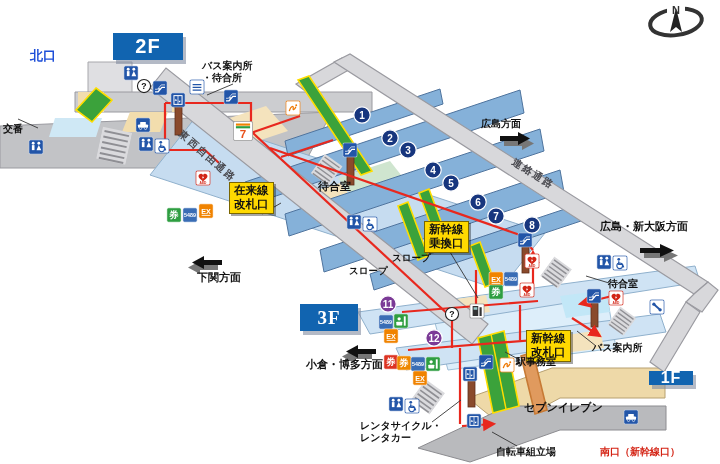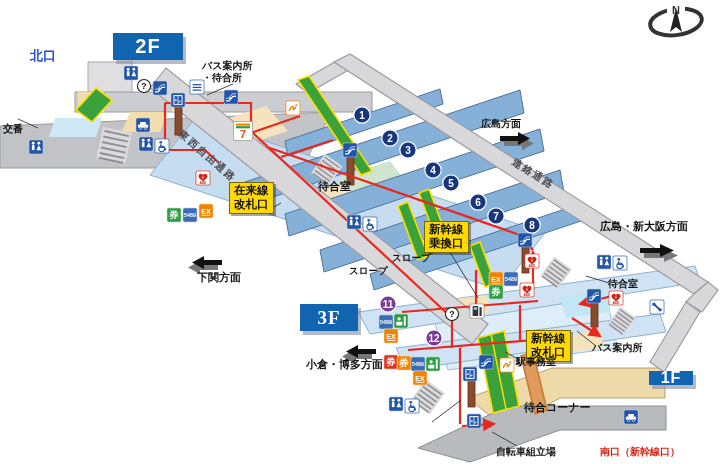--- a/index.html
+++ b/index.html
@@ -407,17 +407,21 @@
 <div class="lbl" style="left:197px;top:271px;">下関方面</div>
 <div class="lbl" style="left:306px;top:358px;">小倉・博多方面</div>
 <div class="lbl rot" style="left:184px;top:128px;transform:rotate(41deg);">東西自由通路</div>
 <div class="lbl rot" style="left:516px;top:156px;transform:rotate(32deg);">連絡通路</div>
 <div class="lbl" style="left:318px;top:180px;">待合室</div>
 <div class="lbl sm" style="left:608px;top:278px;">待合室</div>
 <div class="lbl sm" style="left:592px;top:342px;">バス案内所</div>
 <div class="lbl sm" style="left:516px;top:356px;">駅事務室</div>
 <div class="lbl xs" style="left:392px;top:253px;">スロープ</div>
 <div class="lbl xs" style="left:349px;top:266px;">スロープ</div>
-<div class="lbl" style="left:524px;top:401px;">待合コーナー</div>
+<div class="lbl" style="left:524px;top:401px;">セブンイレブン</div>
+<div class="lbl sm two" style="left:360px;top:420px;">
+  <span>レンタサイクル・</span>
+  <span>レンタカー</span>
+</div>
 <div class="lbl sm" style="left:496px;top:446px;">自転車組立場</div>
 <div class="lbl sm red" style="left:562px;top:446px;">南口（新幹線口）</div>
 
 </div>
 
 </body></html>

